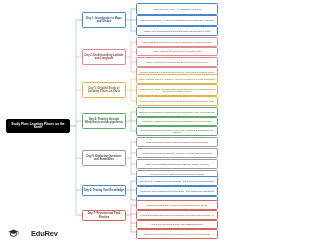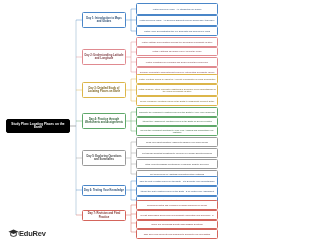--- a/index.html
+++ b/index.html
@@ -51,21 +51,21 @@
   .c-pink   {border-color:#e08a90;color:#7d3b41;}
   .c-gold   {border-color:#dcb64a;color:#7a601d;}
   .c-green  {border-color:#5fa86a;color:#2e5e36;}
   .c-gray   {border-color:#9a9a9a;color:#444444;}
   .c-blue2  {border-color:#4a86c8;color:#2c4d73;}
   .c-red    {border-color:#d4655c;color:#7d2f2a;}
 
   .footer{
     position:absolute;
     left:8px;top:228px;
-    display:flex;align-items:center;gap:0;
+    display:flex;align-items:center;gap:12px;
   }
   .footer-text{
     font-size:7.5px;font-weight:bold;color:#2b2b2b;letter-spacing:-0.2px;
   }
   .cap-icon{display:block;}
 </style>
 </head>
 <body>
 
 <div id="map">

